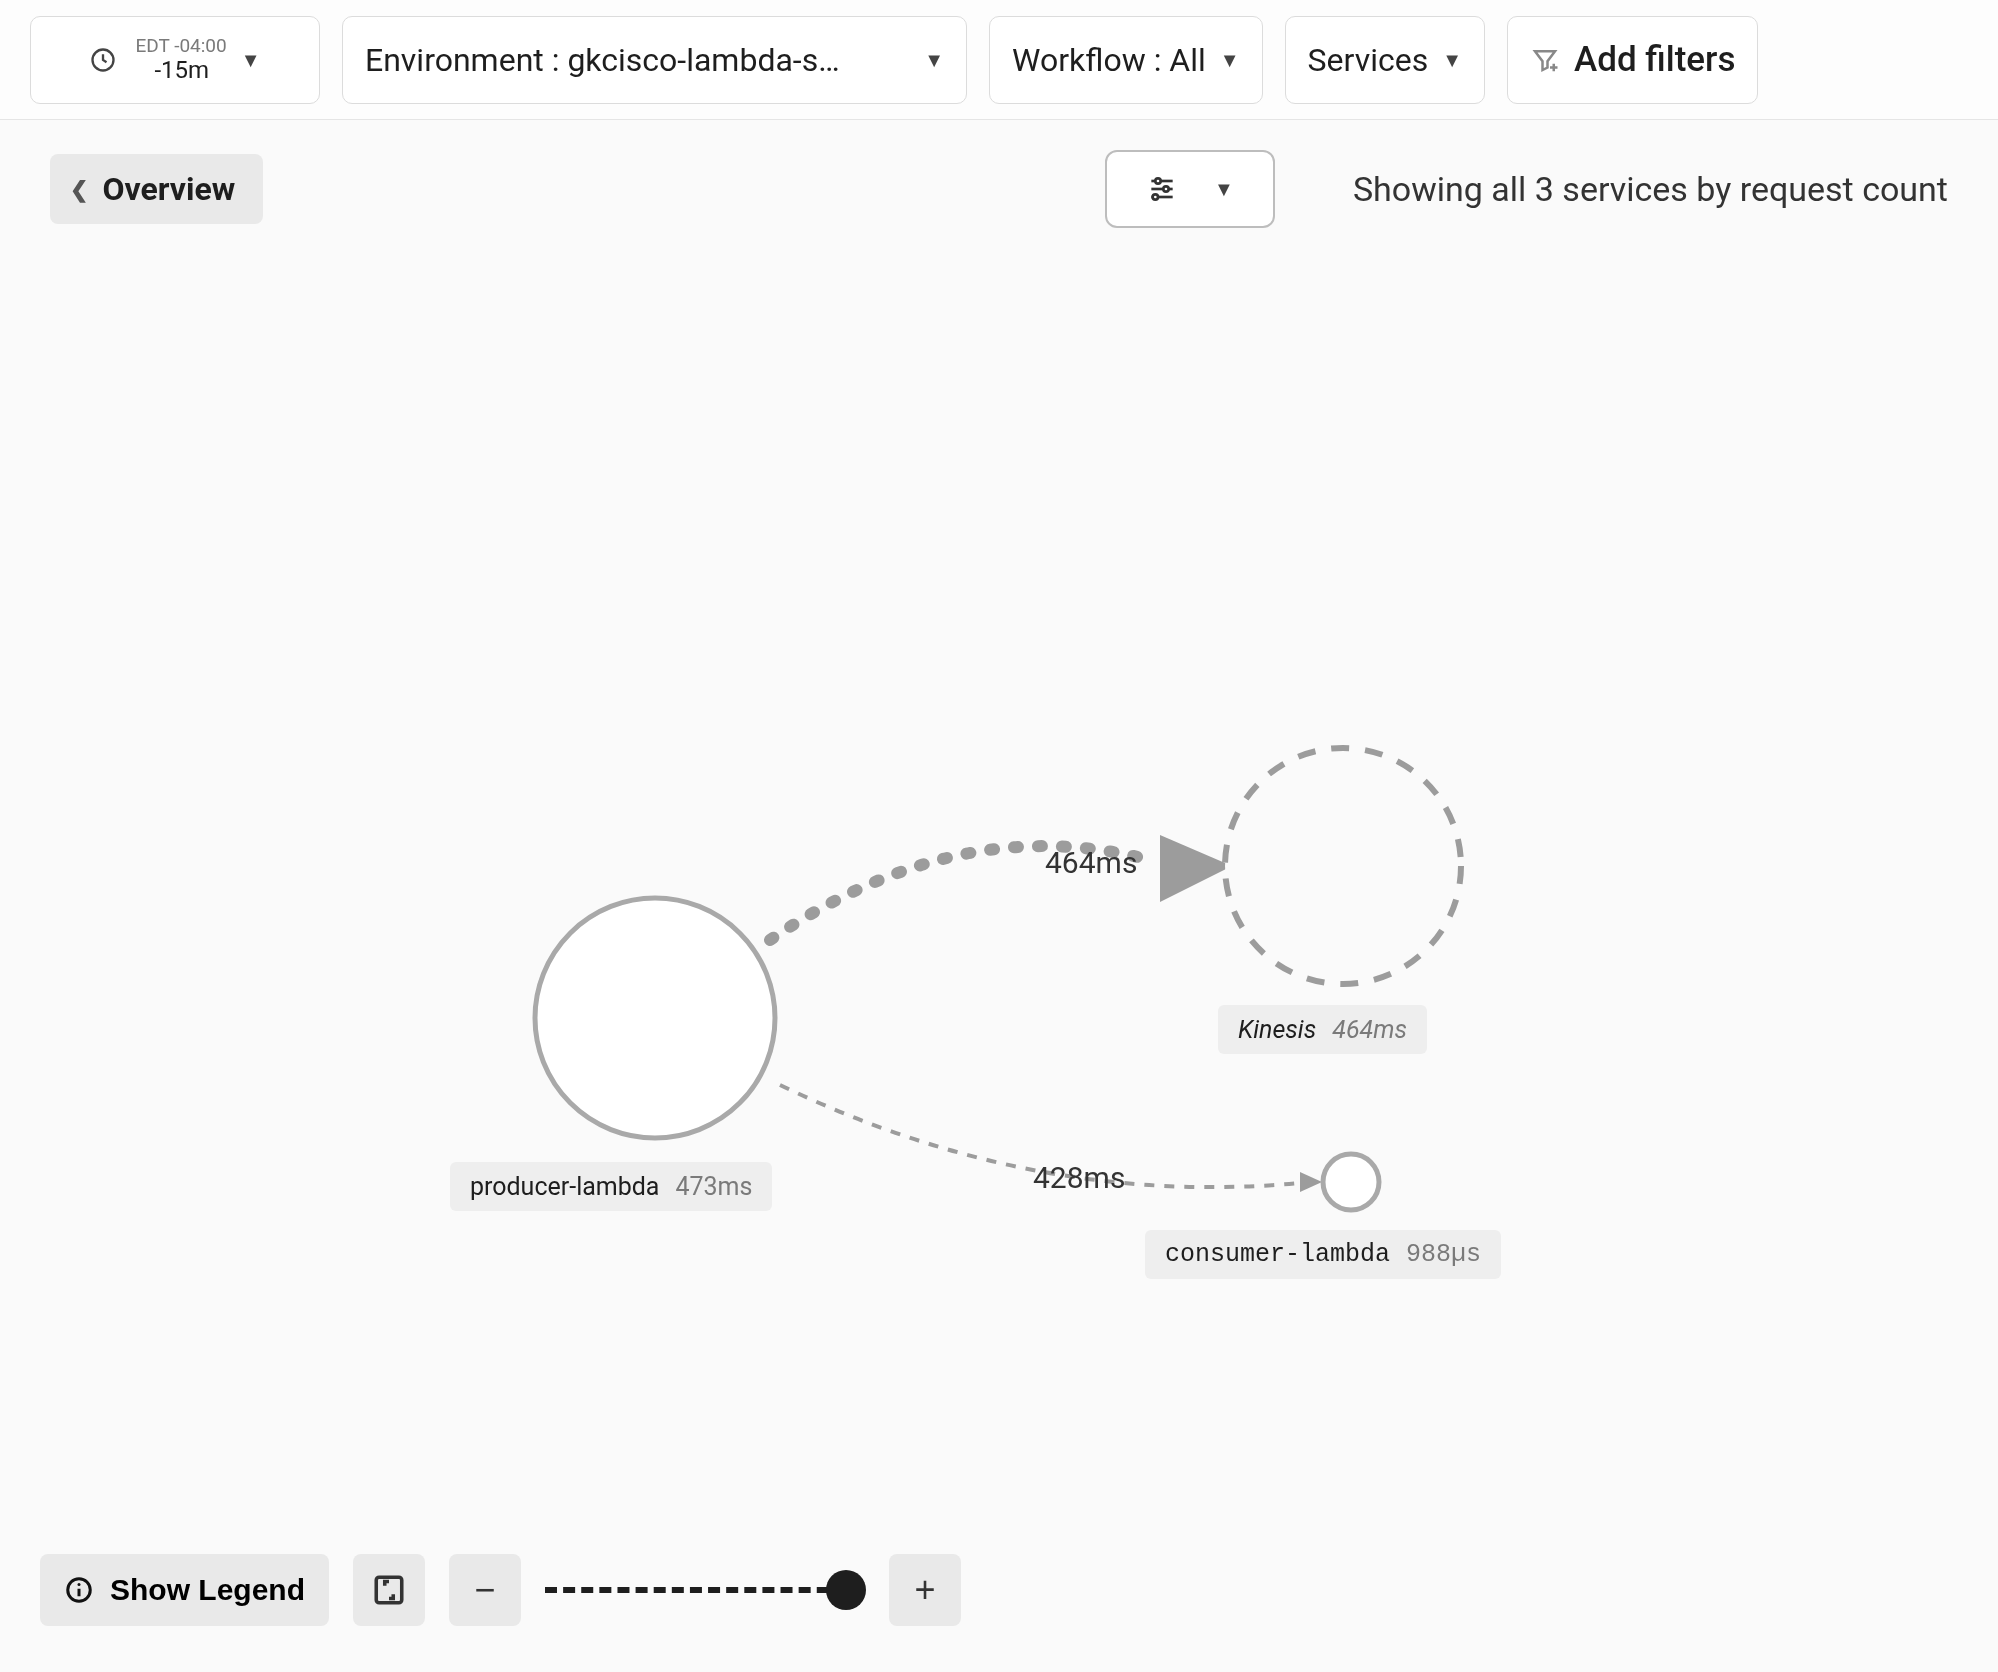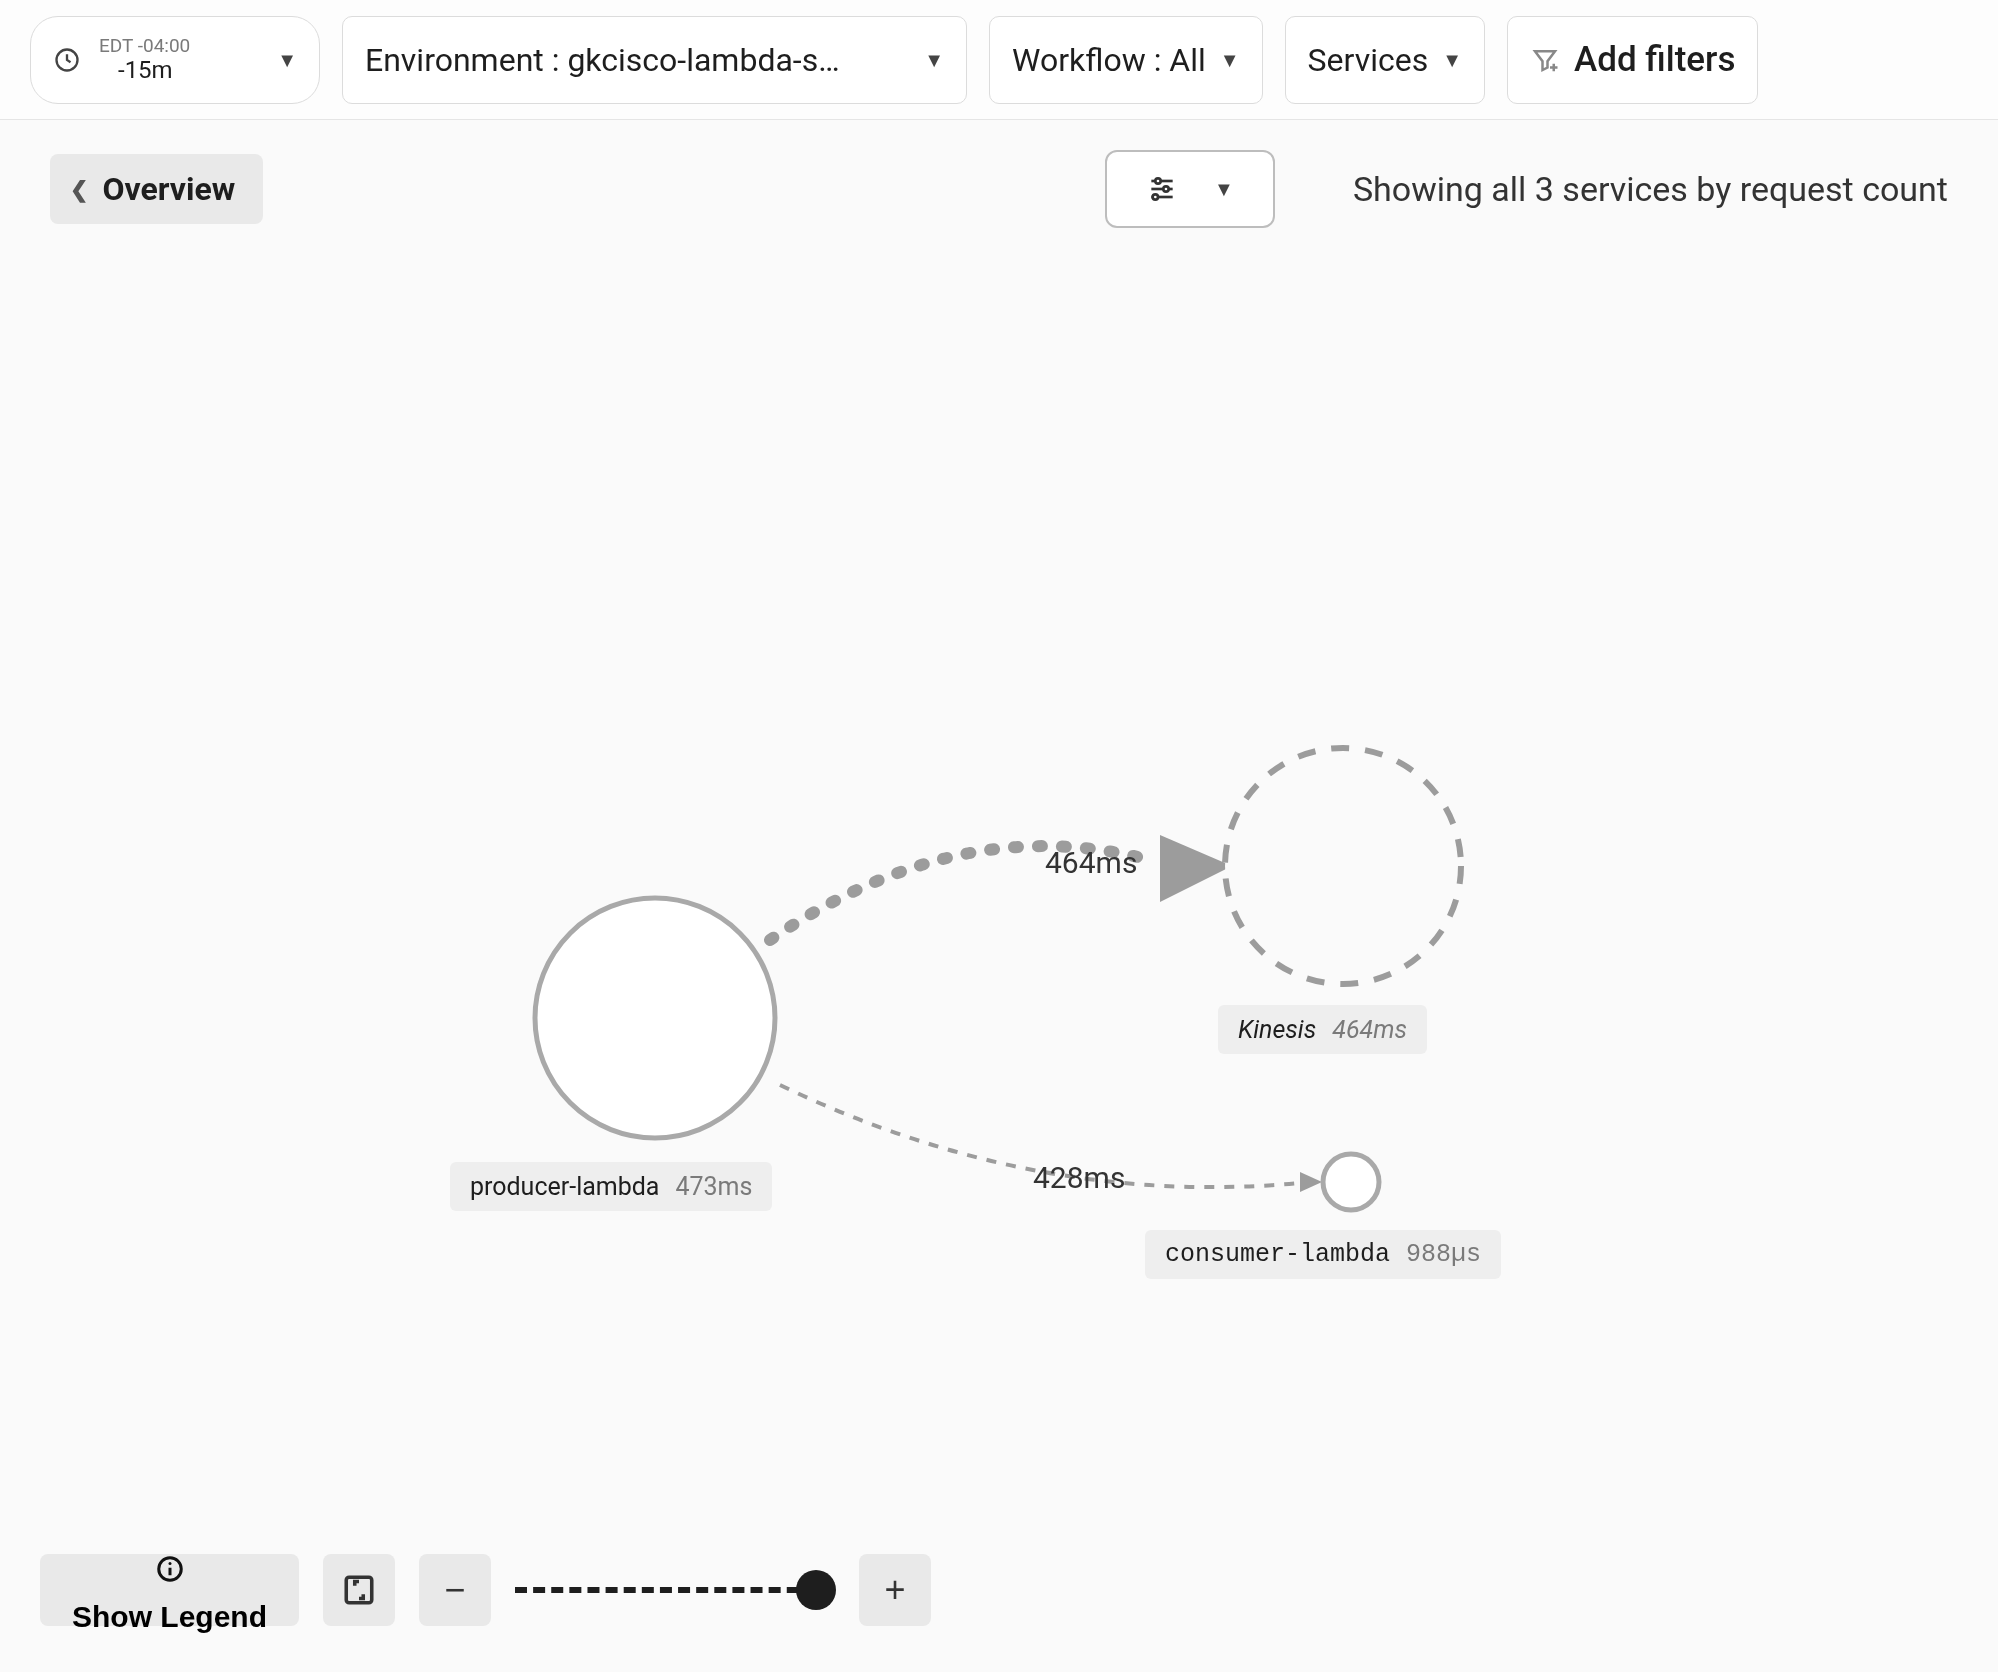--- a/index.html
+++ b/index.html
@@ -47,22 +47,21 @@
     cursor:pointer;
     user-select:none;
   }
   .caret{
     margin-left:14px;
     font-size:20px;
     color:#444;
   }
   .pill-time{
     width:290px;
-    justify-content:space-between;
-    border-radius:28px;
+    justify-content:center;
   }
   .time-body{display:flex;align-items:center;gap:18px;}
   .time-text{display:flex;flex-direction:column;line-height:1.1;}
   .tz{font-size:19px;color:var(--muted);}
   .time-val{font-size:24px;margin-left:19px;}
   .pill-env{width:625px;justify-content:space-between;font-size:32px;}
   .pill-wf{font-size:32px;}
   .pill-svc{font-size:32px;}
   .pill-add{font-size:35px;font-weight:500;}
   .pill-add svg{margin-right:14px;}
@@ -152,28 +151,27 @@
     justify-content:center;
     cursor:pointer;
     font-size:36px;
     color:#333;
   }
   .legend-btn{
     background:#e9e9e9;
     border:none;
     border-radius:8px;
     height:72px;
-    padding:0 32px;
+    padding:0 24px;
     display:flex;
     align-items:center;
     gap:16px;
     cursor:pointer;
     font-size:30px;
     font-weight:600;
-    flex-direction:column;
   }
   .slider{
     position:relative;
     width:320px;
     height:72px;
     display:flex;
     align-items:center;
   }
   .slider-track{
     width:100%;

